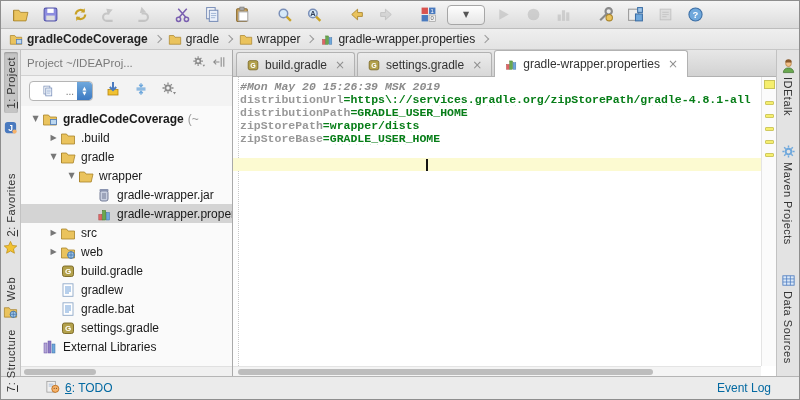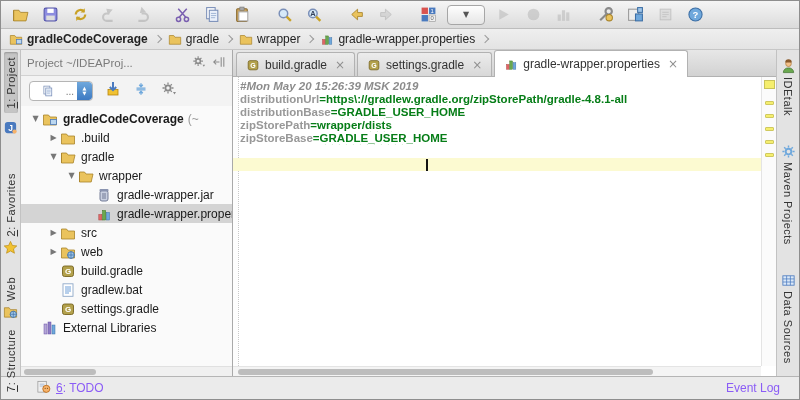--- a/index.html
+++ b/index.html
@@ -60,39 +60,39 @@
   .pp-hscroll .thumb{position:absolute;left:3px;top:2px;width:72px;height:6px;background:#BDBDBD;border-radius:3px;}
   
   .editor-area{flex:1;display:flex;flex-direction:column;min-width:0;background:#FFF;}
   .tabbar{height:27px;flex:0 0 27px;display:flex;align-items:flex-end;padding-left:3px;
     background:linear-gradient(#E7E7E7,#D2D2D2);border-bottom:1px solid #B2B2B2;}
   .tab{height:24px;display:flex;align-items:center;gap:5px;padding:0 9px;margin-right:2px;font-size:12px;color:#333;
     background:linear-gradient(#ECECEC,#D8D8D8);border:1px solid #B2B2B2;border-bottom:none;border-radius:3px 3px 0 0;}
   .tab svg{width:14px;height:14px;}
   .tab .tab-close{color:#8F8F8F;font-size:12px;margin-left:3px;font-family:"DejaVu Sans",sans-serif;}
   .tab.active{background:#FFFFFF;height:27px;margin-bottom:-1px;}
-  .editor{flex:1;position:relative;overflow:hidden;font-family:Liberation Sans, sans-serif;font-size:11.5px;font-weight:bold;}
+  .editor{flex:1;position:relative;overflow:hidden;font-family:Liberation Mono, monospace;font-size:11.5px;font-weight:bold;}
   .gutter{position:absolute;left:0;top:0;bottom:10px;width:6px;border-right:1px dotted #C9C9C9;background:#FDFDFD;}
   .code{position:absolute;left:7px;top:0;right:15px;bottom:10px;padding-top:3px;overflow:hidden;}
   .code-line{height:13px;line-height:13px;white-space:pre;overflow:hidden;}
   .seg-comment{color:#8C8C8C;font-style:italic;}
   .seg-key{color:#989898;}
   .seg-value{color:#067D17;}
   .wavy{text-decoration-line:underline;text-decoration-style:wavy;text-decoration-color:#3CB43C;
     text-decoration-thickness:1px;text-underline-offset:2px;}
   .current-line{position:absolute;left:0;right:15px;height:13px;background:#FCFAD1;}
   .caret{position:absolute;width:2px;height:12px;background:#141414;}
   .stripe{position:absolute;right:0;top:0;bottom:10px;width:15px;background:#FBFBFB;border-left:1px solid #E4E4E4;}
   .stripe .summary{position:absolute;top:3px;left:2px;width:11px;height:9px;background:#F5EE6E;border:1px solid #C9C35A;}
   .stripe .mark{position:absolute;left:3px;width:9px;height:4px;background:#F5EE6E;border:1px solid #CFC95F;border-radius:1px;}
   .e-hscroll{position:absolute;left:0;right:15px;bottom:0;height:10px;background:#F4F4F4;border-top:1px solid #E4E4E4;}
   .e-hscroll .thumb{position:absolute;left:5px;top:2px;width:415px;height:6px;background:#BDBDBD;border-radius:3px;}
   
-  .statusbar{height:23px;flex:0 0 23px;display:flex;align-items:center;padding:0 19px;gap:6px;
-    background:#EBEBEB;border-top:1px solid #B5B5B5;font-size:12px;color:#8b5cf6;}
+  .statusbar{height:23px;flex:0 0 23px;display:flex;align-items:center;padding:0 28px;gap:6px;
+    background:#EBEBEB;border-top:1px solid #B5B5B5;font-size:12px;color:#0369a1;}
   .sb-todo{display:flex;align-items:center;gap:5px;margin-left:16px;}
   .sb-todo svg{width:15px;height:15px;}
   .sb-event{margin-left:auto;}
 </style>
 </head>
 <body>
 
 <div class="window">
   <div class="toolbar" id="toolbar">
       <div class="tb-btn">
@@ -488,21 +488,31 @@
             <span class="tr-label">build.gradle</span>
           </div>
           <div class="tree-row" style="padding-left: 26px;">
             <span class="tr-arrow"></span>
             <span class="tr-icon" style="display: inline-flex;">
               <svg viewBox="0 0 16 16" xmlns="http://www.w3.org/2000/svg">
                 <rect x="3" y="1.8" width="10" height="12.5" fill="#FFF" stroke="#8FA8C8" stroke-width=".9"></rect>
                 <path d="M5 5h6M5 7h6M5 9h6M5 11h4" stroke="#6F9FD8" stroke-width="1"></path>
               </svg>
             </span>
-            <span class="tr-label">gradlew.bat</span>
+            <span class="tr-label">gradlew</span>
+          </div>
+          <div class="tree-row" style="padding-left: 26px;">
+            <span class="tr-arrow"></span>
+            <span class="tr-icon" style="display: inline-flex;">
+              <svg viewBox="0 0 16 16" xmlns="http://www.w3.org/2000/svg">
+                <rect x="3" y="1.8" width="10" height="12.5" fill="#FFF" stroke="#8FA8C8" stroke-width=".9"></rect>
+                <path d="M5 5h6M5 7h6M5 9h6M5 11h4" stroke="#6F9FD8" stroke-width="1"></path>
+              </svg>
+            </span>
+            <span class="tr-label">gradle.bat</span>
           </div>
           <div class="tree-row" style="padding-left: 26px;">
             <span class="tr-arrow"></span>
             <span class="tr-icon" style="display: inline-flex;">
               <svg viewBox="0 0 16 16" xmlns="http://www.w3.org/2000/svg">
                 <rect x="2.5" y="3" width="11" height="10.5" rx="2" fill="#B3A14C" stroke="#77641F" stroke-width=".9"></rect>
                 <text x="8" y="11.3" text-anchor="middle" font-size="8" font-weight="bold" fill="#FFF" font-family="sans-serif">G</text>
               </svg>
             </span>
             <span class="tr-label">settings.gradle</span>
@@ -555,22 +565,22 @@
             </span>
             <span>gradle-wrapper.properties</span>
             <span class="tab-close">×</span>
           </div>
         </div>
       <div class="editor" id="editor">
         <div class="gutter"></div>
         <div class="current-line" id="curLine" style="top: 81px;"></div>
         <div class="code" id="code">
             <div class="code-line"><span class="seg-comment">#Mon May 20 15:26:39 MSK 2019</span></div>
-            <div class="code-line"><span class="seg-key">distributionUrl</span><span class="seg-value">=https\://</span><span class="seg-value wavy">gradlew</span><span class="seg-value">.</span><span class="seg-value wavy">gradle</span><span class="seg-value">.org/zipStorePath/</span><span class="seg-value wavy">gradle</span><span class="seg-value">-4.8.1-all</span></div>
-            <div class="code-line"><span class="seg-key">distributionBase</span><span class="seg-value">=</span><span class="seg-value wavy">GRADLE</span><span class="seg-value">_USER_HOME</span></div>
+            <div class="code-line"><span class="seg-key">distributionUrl</span><span class="seg-value">=https\://</span><span class="seg-value wavy">services</span><span class="seg-value">.</span><span class="seg-value wavy">gradle</span><span class="seg-value">.org/zipStorePath/</span><span class="seg-value wavy">gradle</span><span class="seg-value">-4.8.1-all</span></div>
+            <div class="code-line"><span class="seg-key">distributionPath</span><span class="seg-value">=</span><span class="seg-value wavy">GRADLE</span><span class="seg-value">_USER_HOME</span></div>
             <div class="code-line"><span class="seg-key">zipStorePath</span><span class="seg-value">=wrapper/</span><span class="seg-value wavy">dists</span></div>
             <div class="code-line"><span class="seg-key">zipStoreBase</span><span class="seg-value">=</span><span class="seg-value wavy">GRADLE_USER</span><span class="seg-value">_HOME</span></div>
             <div class="code-line"></div>
           </div>
         <div class="caret" id="caret" style="top: 82px; left: 193px;"></div>
         <div class="stripe" id="stripe">
             <div class="summary"></div>
             <div class="mark" style="top: 24px;"></div>
             <div class="mark" style="top: 37px;"></div>
             <div class="mark" style="top: 50px;"></div>

